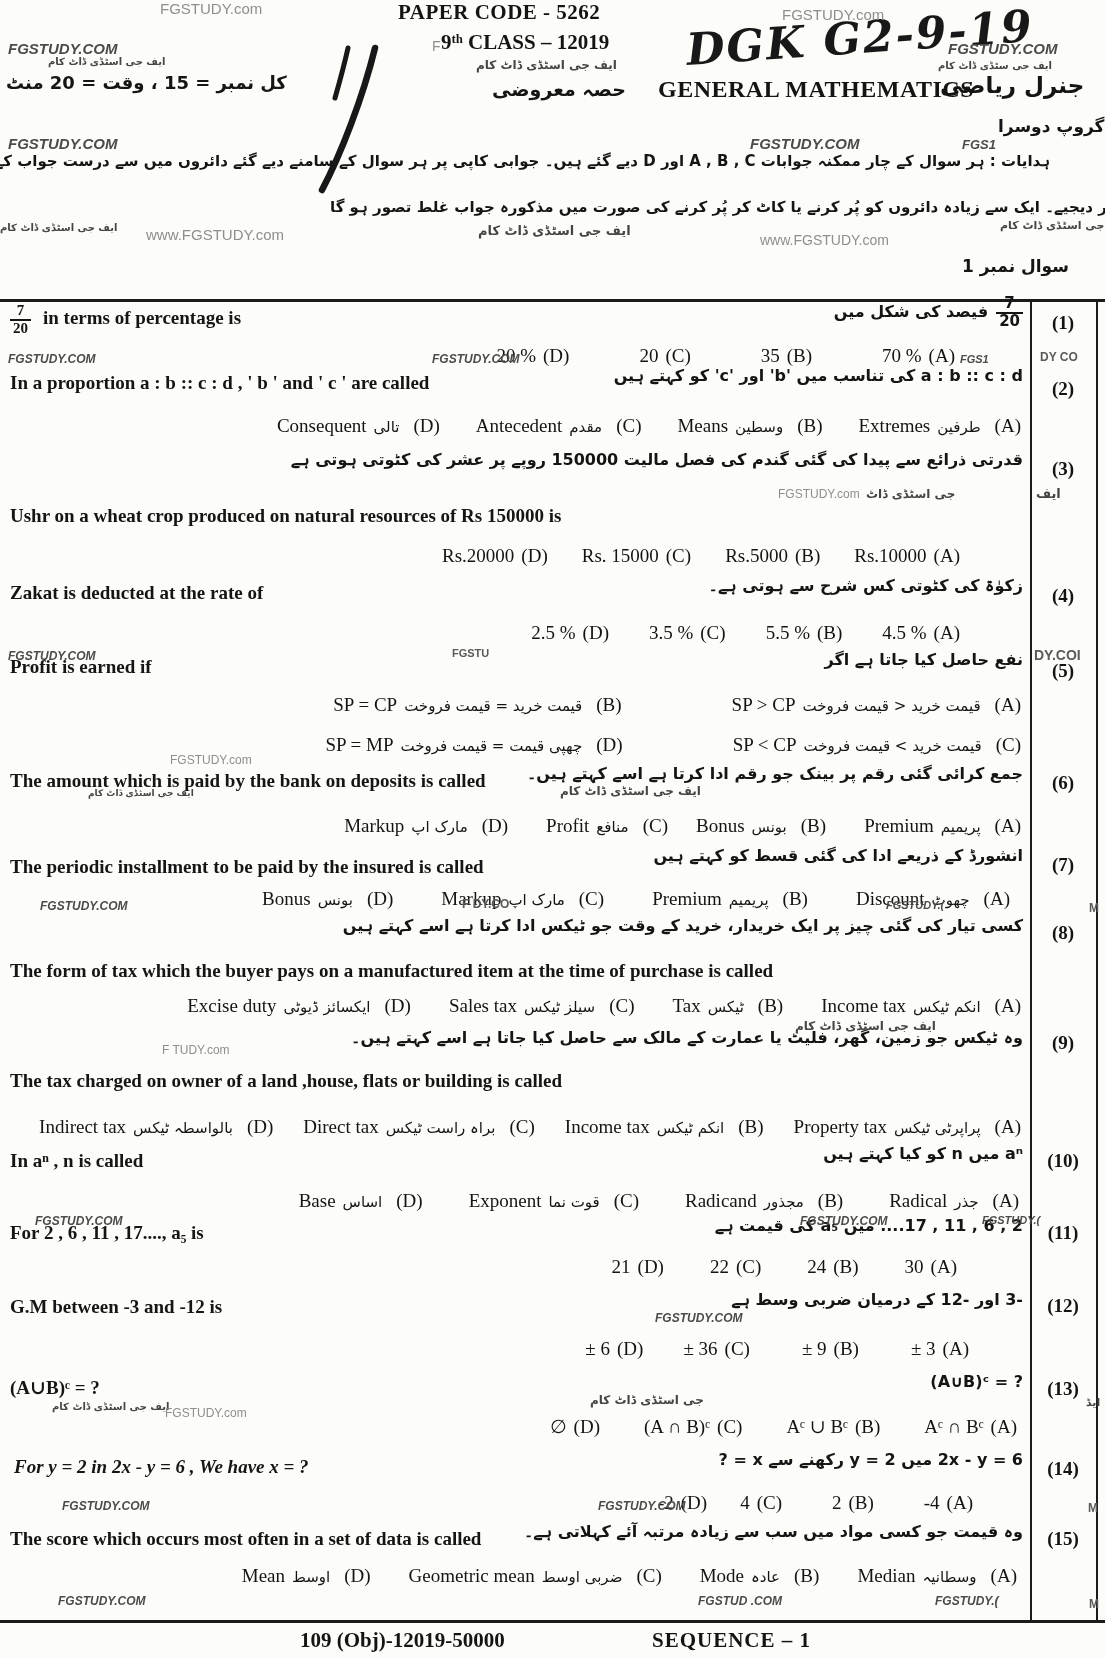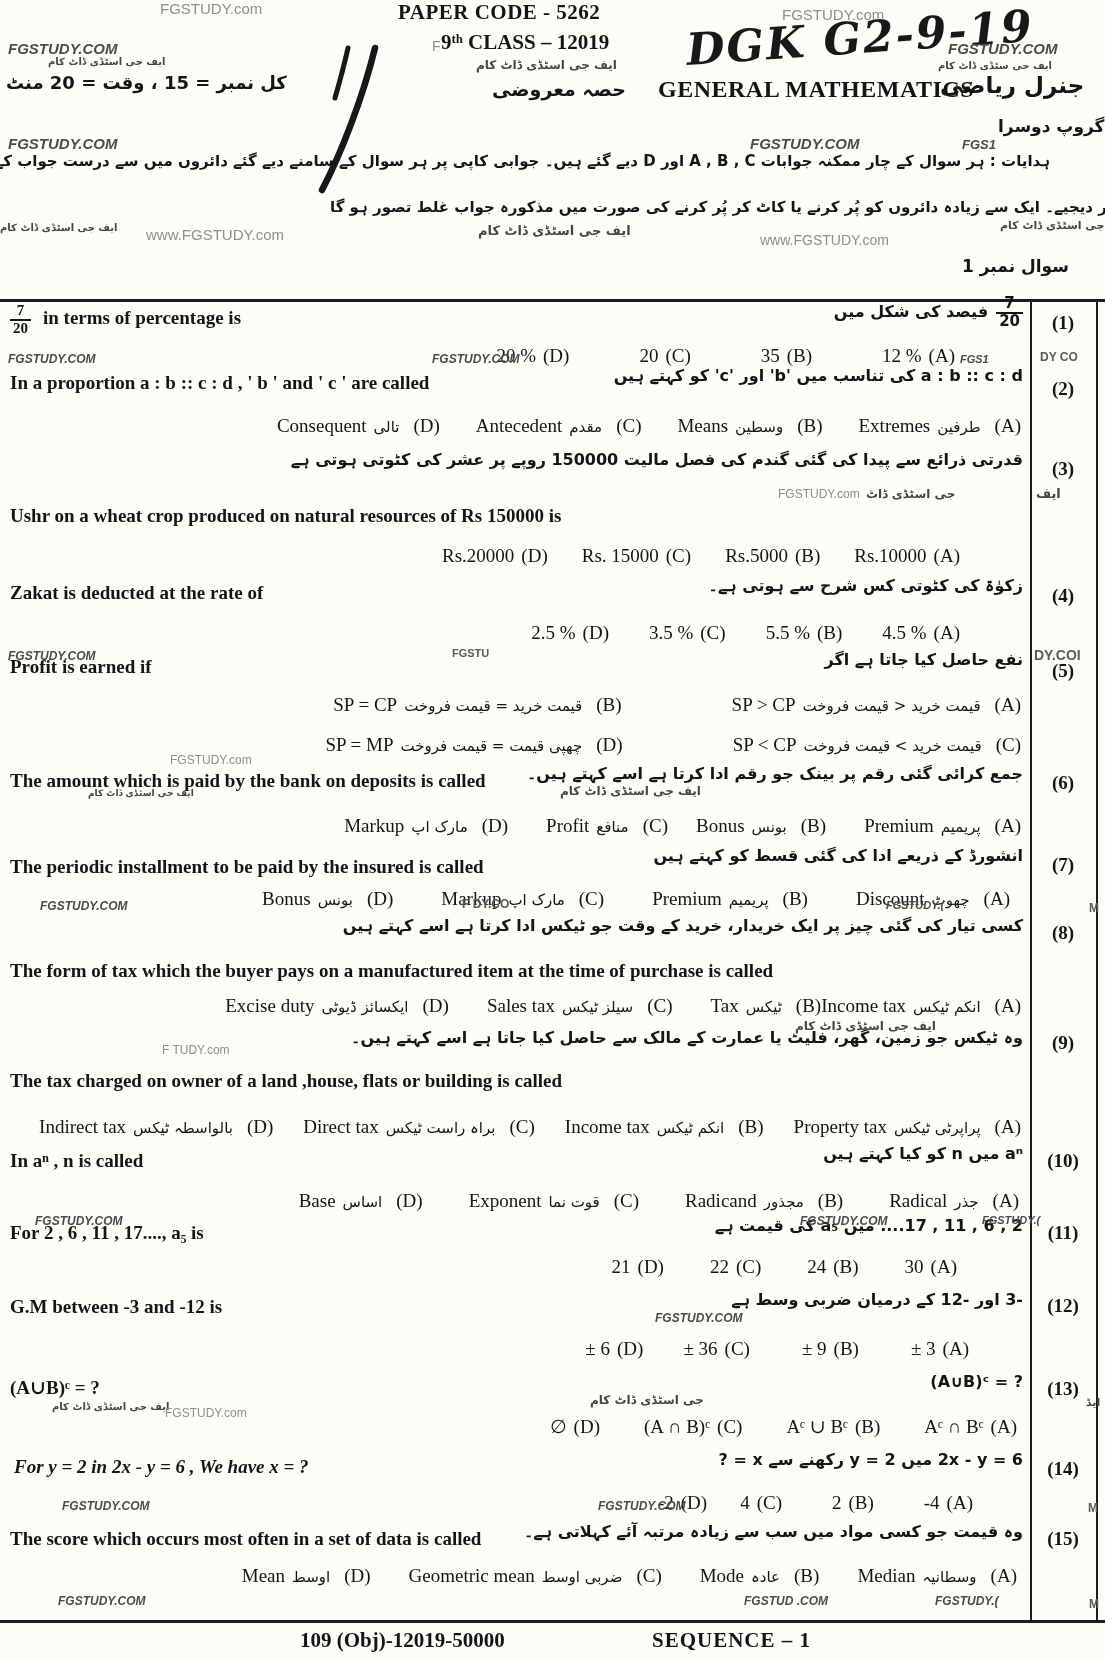--- a/index.html
+++ b/index.html
@@ -58,21 +58,21 @@
         <span class="den">20</span>
       </span><span>فیصد کی شکل میں</span></div>
     <div class="abs eng" style="top: 303px; left: 10px;"><span class="frac" style="margin-right: 12px;">
         <span>7</span>
         <span class="den">20</span>
       </span><span>in terms of percentage is</span></div>
     <div class="abs opts" style="top: 345px; right: 150px; left: 0px;">
       <span class="opt"><span class="oen">20 %</span><span class="olt">(D)</span></span>
       <span class="opt" style="margin-left: 70px;"><span class="oen">20</span><span class="olt">(C)</span></span>
       <span class="opt" style="margin-left: 70px;"><span class="oen">35</span><span class="olt">(B)</span></span>
-      <span class="opt" style="margin-left: 70px;"><span class="oen">12 %</span><span class="olt">(A)</span></span>
+      <span class="opt" style="margin-left: 70px;"><span class="oen">70 %</span><span class="olt">(A)</span></span>
     </div>
     <div class="abs qnum" style="left: 1032px; top: 378px;">(2)</div>
     <div class="abs urdu" dir="rtl" style="top: 366px; right: 82px;">a : b :: c : d کی تناسب میں 'b' اور 'c' کو کہتے ہیں</div>
     <div class="abs eng" style="top: 372px; left: 10px;">In a proportion a : b :: c : d ,  ' b '  and ' c '  are called</div>
     <div class="abs opts" style="top: 415px; right: 84px; left: 0px;">
       <span class="opt"><span class="oen">Consequent</span><span class="our" dir="rtl">تالی</span><span class="olt">(D)</span></span>
       <span class="opt" style="margin-left: 36px;"><span class="oen">Antecedent</span><span class="our" dir="rtl">مقدم</span><span class="olt">(C)</span></span>
       <span class="opt" style="margin-left: 36px;"><span class="oen">Means</span><span class="our" dir="rtl">وسطین</span><span class="olt">(B)</span></span>
       <span class="opt" style="margin-left: 36px;"><span class="oen">Extremes</span><span class="our" dir="rtl">طرفین</span><span class="olt">(A)</span></span>
     </div>
@@ -123,21 +123,21 @@
       <span class="opt" style="margin-left: 48px;"><span class="oen">Premium</span><span class="our" dir="rtl">پریمیم</span><span class="olt">(B)</span></span>
       <span class="opt" style="margin-left: 48px;"><span class="oen">Discount</span><span class="our" dir="rtl">چھوٹ</span><span class="olt">(A)</span></span>
     </div>
     <div class="abs qnum" style="left: 1032px; top: 922px;">(8)</div>
     <div class="abs urdu" dir="rtl" style="top: 916px; right: 82px;">کسی تیار کی گئی چیز پر ایک خریدار، خرید کے وقت جو ٹیکس ادا کرتا ہے اسے کہتے ہیں</div>
     <div class="abs eng" style="top: 960px; left: 10px;">The form of tax which the buyer pays on a manufactured item at the time of purchase is called</div>
     <div class="abs opts" style="top: 995px; right: 84px; left: 0px;">
       <span class="opt"><span class="oen">Excise duty</span><span class="our" dir="rtl">ایکسائز ڈیوٹی</span><span class="olt">(D)</span></span>
       <span class="opt" style="margin-left: 38px;"><span class="oen">Sales tax</span><span class="our" dir="rtl">سیلز ٹیکس</span><span class="olt">(C)</span></span>
       <span class="opt" style="margin-left: 38px;"><span class="oen">Tax</span><span class="our" dir="rtl">ٹیکس</span><span class="olt">(B)</span></span>
-      <span class="opt" style=""><span class="oen">Income tax</span><span class="our" dir="rtl">انکم ٹیکس</span><span class="olt">(A)</span></span>
+      <span class="opt" style="margin-left: 38px;"><span class="oen">Income tax</span><span class="our" dir="rtl">انکم ٹیکس</span><span class="olt">(A)</span></span>
     </div>
     <div class="abs qnum" style="left: 1032px; top: 1032px;">(9)</div>
     <div class="abs urdu" dir="rtl" style="top: 1028px; right: 82px;">وہ ٹیکس جو زمین، گھر، فلیٹ یا عمارت کے مالک سے حاصل کیا جاتا ہے اسے کہتے ہیں۔</div>
     <div class="abs eng" style="top: 1070px; left: 10px;">The tax charged on owner of a land ,house, flats or building is called</div>
     <div class="abs opts" style="top: 1116px; right: 84px; left: 0px;">
       <span class="opt"><span class="oen">Indirect tax</span><span class="our" dir="rtl">بالواسطہ ٹیکس</span><span class="olt">(D)</span></span>
       <span class="opt" style="margin-left: 30px;"><span class="oen">Direct tax</span><span class="our" dir="rtl">براہ راست ٹیکس</span><span class="olt">(C)</span></span>
       <span class="opt" style="margin-left: 30px;"><span class="oen">Income tax</span><span class="our" dir="rtl">انکم ٹیکس</span><span class="olt">(B)</span></span>
       <span class="opt" style="margin-left: 30px;"><span class="oen">Property tax</span><span class="our" dir="rtl">پراپرٹی ٹیکس</span><span class="olt">(A)</span></span>
     </div>
@@ -237,19 +237,19 @@
     <div class="abs wm-gb" style="left: 982px; top: 1214px; font-size: 11px;">FGSTUDY.(</div>
     <div class="abs wm-gb" style="left: 655px; top: 1311px; font-size: 12px;">FGSTUDY.COM</div>
     <div class="abs wm-ur" style="left: 52px; top: 1401px; font-size: 10px;">ایف جی اسٹڈی ڈاٹ کام</div>
     <div class="abs wm-gl" style="left: 165px; top: 1406px; font-size: 12px;">FGSTUDY.com</div>
     <div class="abs wm-ur" style="left: 590px; top: 1393px; font-size: 12px;">جی اسٹڈی ڈاٹ کام</div>
     <div class="abs wm-ur" style="left: 1086px; top: 1396px; font-size: 11px;">ایڈ</div>
     <div class="abs wm-gb" style="left: 62px; top: 1499px; font-size: 12px;">FGSTUDY.COM</div>
     <div class="abs wm-gb" style="left: 598px; top: 1499px; font-size: 12px;">FGSTUDY.COM</div>
     <div class="abs wm-frag" style="left: 1088px; top: 1501px; font-size: 12px;">M</div>
     <div class="abs wm-gb" style="left: 58px; top: 1594px; font-size: 12px;">FGSTUDY.COM</div>
-    <div class="abs wm-gb" style="left: 698px; top: 1594px; font-size: 12px; margin-left: 46px;">FGSTUD .COM</div>
+    <div class="abs wm-gb" style="left: 698px; top: 1594px; font-size: 12px;">FGSTUD .COM</div>
     <div class="abs wm-gb" style="left: 935px; top: 1594px; font-size: 12px;">FGSTUDY.(</div>
     <div class="abs wm-frag" style="left: 1089px; top: 1597px; font-size: 12px;">M</div>
   </div>
 
 <div class="abs hdr-bold" style="left:300px;top:1628px;font-size:21px;">109 (Obj)-12019-50000</div>
 <div class="abs hdr-bold" style="left:652px;top:1628px;font-size:21px;letter-spacing:1px;">SEQUENCE – 1</div>
 
 </body></html>

